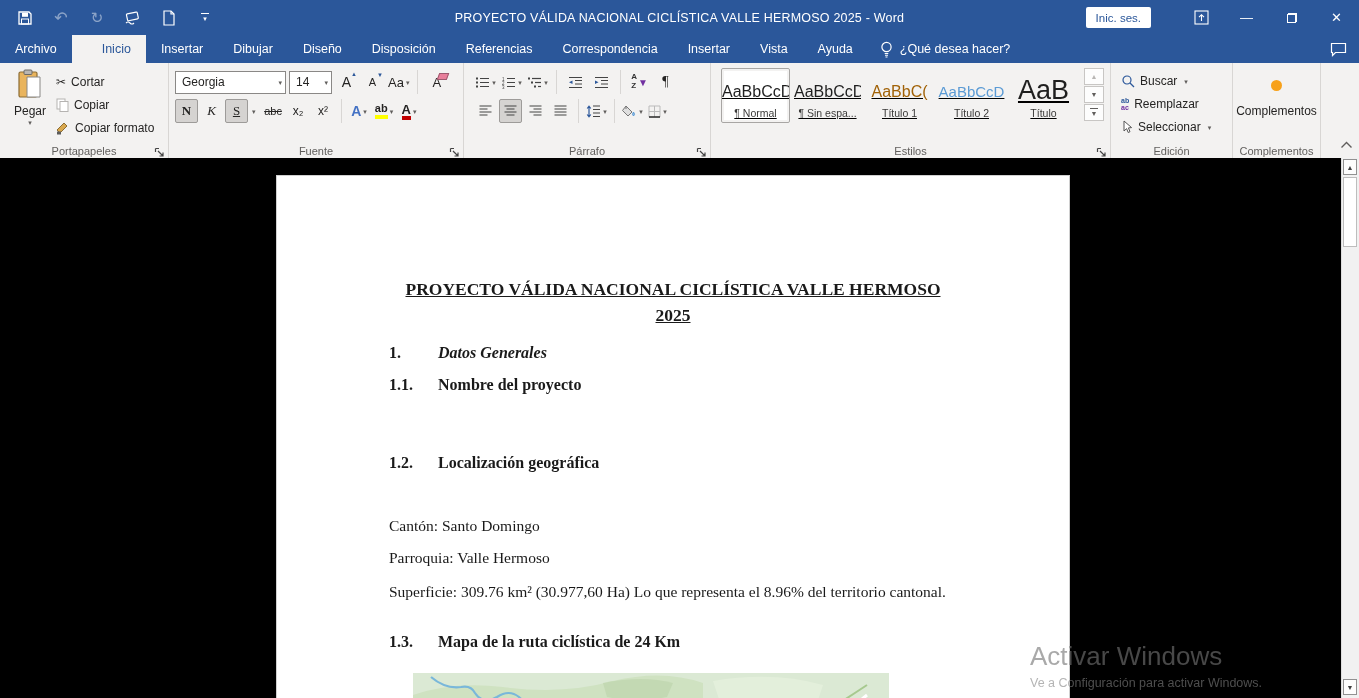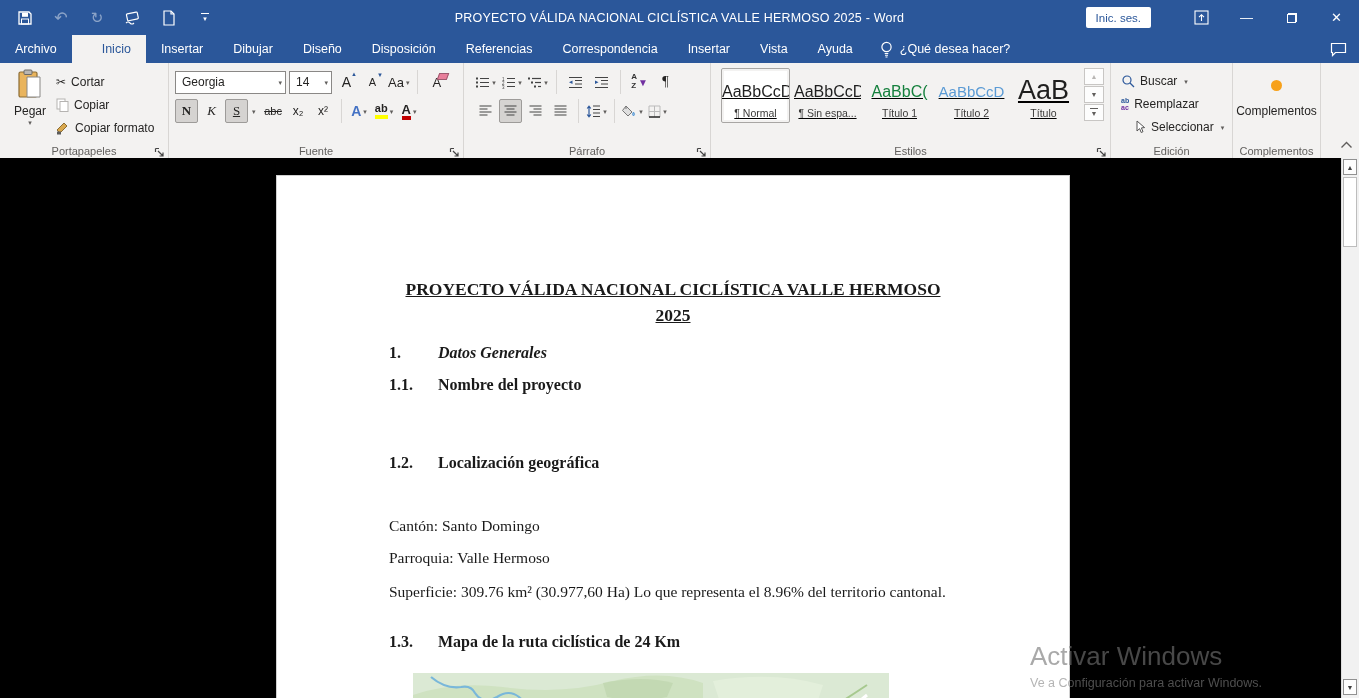--- a/index.html
+++ b/index.html
@@ -379,21 +379,21 @@
       <div style="position:absolute;left:10px;top:5px;display:flex;gap:3px;text-decoration:underline;">
         <div class="stylecard sel">
           <div class="s-sample">AaBbCcD</div>
           <div class="s-name">¶ Normal</div>
         </div>
         <div class="stylecard">
           <div class="s-sample">AaBbCcD</div>
           <div class="s-name">¶ Sin espa...</div>
         </div>
         <div class="stylecard">
-          <div class="s-sample" style="color:#15803d;">AaBbC(</div>
+          <div class="s-sample" style="color:#a16207;">AaBbC(</div>
           <div class="s-name">Título 1</div>
         </div>
         <div class="stylecard">
           <div class="s-sample" style="color:#5b9bd5;font-size:15px;">AaBbCcD</div>
           <div class="s-name">Título 2</div>
         </div>
         <div class="stylecard">
           <div class="s-sample" style="font-size:27px;font-weight:300;line-height:34px;">AaB</div>
           <div class="s-name">Título</div>
         </div>
@@ -425,21 +425,21 @@
         <span>Buscar</span>
           <span class="cv">▾</span>
       </div>
       <div class="smallrow" style="left:10px;top:31px;">
         <span class="ic" style="display:flex;flex-direction:column;font-size:7px;font-weight:bold;line-height:1;">
           <span style="color:#2b579a;">ab</span>
             <span style="color:#7030a0;">ac</span>
         </span>
         <span>Reemplazar</span>
       </div>
-      <div class="smallrow" style="left:23px;top:54px;">
+      <div class="smallrow" style="left:10px;top:54px;">
         <span class="ic">
           <svg width="12" height="14" viewBox="0 0 12 14">
               <path d="M3 1 L3 11 L5.6 8.6 L7.2 12.5 L9 11.7 L7.4 7.9 L10.6 7.6 z" fill="#fff" stroke="#555" stroke-width="1"></path>
             </svg>
         </span>
         <span>Seleccionar</span>
           <span class="cv">▾</span>
       </div>
       <div class="grp-label">Edición</div>
     </div>

